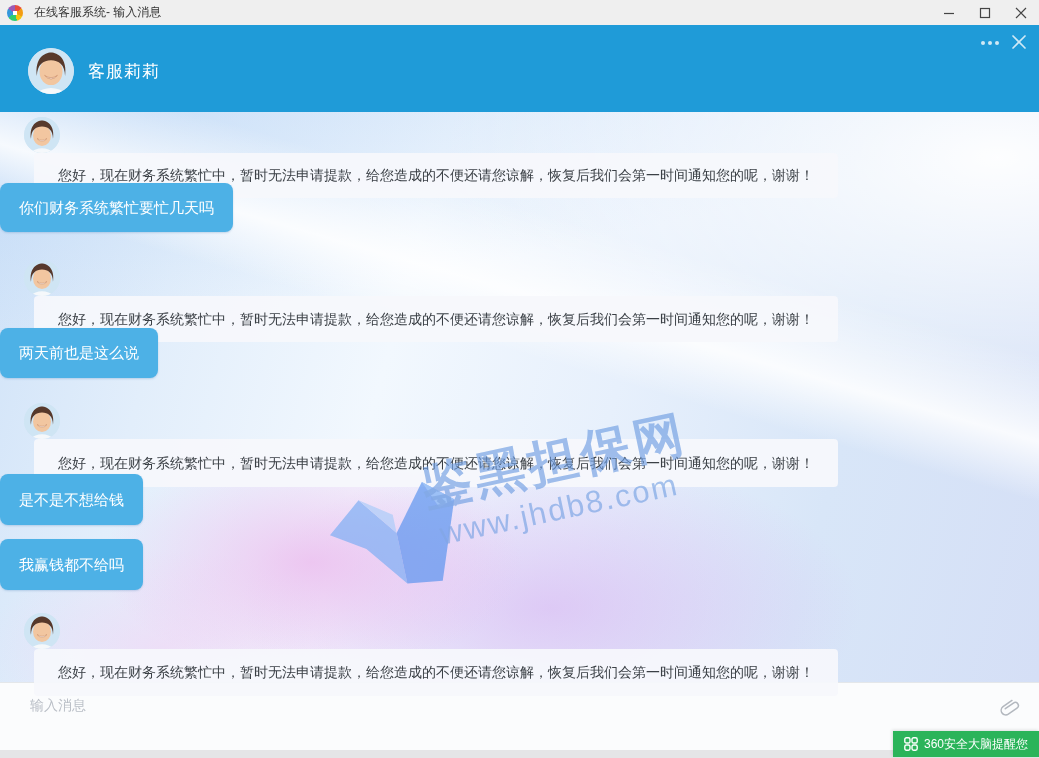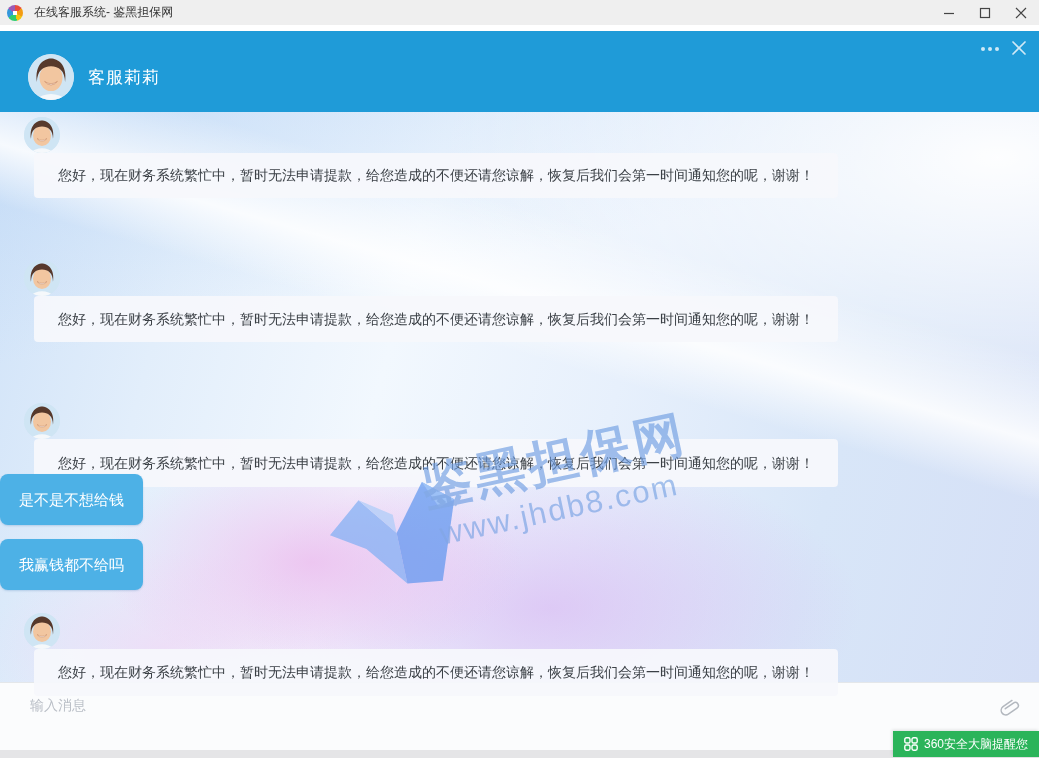--- a/index.html
+++ b/index.html
@@ -9,21 +9,21 @@
   
   .titlebar{position:absolute;left:0;top:0;width:100%;height:25px;background:#efefef;display:flex;align-items:center;}
   .pinwheel{width:16px;height:16px;border-radius:50%;margin-left:7px;
     background:radial-gradient(circle at center,#fff 0 2.2px,rgba(255,255,255,0) 2.3px),
     conic-gradient(#e84c3d 0 55deg,#f39c12 55deg 115deg,#f1c40f 115deg 165deg,#2ecc71 165deg 235deg,#3498db 235deg 300deg,#9b59b6 300deg 360deg);}
   .win-title{margin-left:11px;font-size:12px;color:#333;}
   .wincontrols{position:absolute;right:0;top:0;height:25px;display:flex;}
   .wbtn{width:36px;height:25px;display:flex;align-items:center;justify-content:center;cursor:pointer;}
 
   
-  .header{position:absolute;left:0;top:31px;width:100%;height:111px;background:#1F9BD8;}
+  .header{position:absolute;left:0;top:25px;width:100%;height:111px;background:#1F9BD8;}
   .h-avatar{position:absolute;left:28px;top:23px;width:46px;height:46px;border-radius:50%;overflow:hidden;background:#cfe5f4;}
   .h-avatar svg{display:block;width:46px;height:46px;}
   .h-name{position:absolute;left:88px;top:35px;font-size:17px;color:#fff;letter-spacing:1px;}
   .h-more{position:absolute;right:36px;top:6px;width:26px;height:24px;display:flex;align-items:center;justify-content:center;gap:3px;cursor:pointer;}
   .h-more i{width:4px;height:4px;border-radius:50%;background:#cfe9f6;display:block;}
   .h-close{position:absolute;right:7px;top:4px;width:26px;height:26px;display:flex;align-items:center;justify-content:center;cursor:pointer;}
 
   
   .chat{position:absolute;left:0;top:112px;width:100%;height:570px;
     background:
@@ -65,21 +65,21 @@
     display:flex;align-items:center;padding-left:11px;cursor:pointer;box-shadow:-1px -1px 3px rgba(0,0,0,0.12);}
   .notice .n-label{color:#fff;font-size:12px;margin-left:6px;white-space:nowrap;}
 </style>
 </head>
 <body>
 
 <div class="app">
 
   <div class="titlebar">
     <span class="pinwheel"></span>
-    <span class="win-title">在线客服系统- 鉴黑担保网</span>
+    <span class="win-title">在线客服系统- 输入消息</span>
     <div class="wincontrols">
       <div class="wbtn">
         <svg width="12" height="12" viewBox="0 0 12 12">
             <line x1="1" y1="6.5" x2="11" y2="6.5" stroke="#444" stroke-width="1.2"></line>
           </svg>
       </div>
       <div class="wbtn">
         <svg width="12" height="12" viewBox="0 0 12 12">
             <rect x="1.5" y="1.5" width="9" height="9" fill="none" stroke="#444" stroke-width="1.2"></rect>
           </svg>
@@ -124,33 +124,39 @@
         <circle cx="18" cy="18" r="18" fill="#cfe5f4"></circle>
         <ellipse cx="18" cy="18.5" rx="9" ry="10.5" fill="#f2c6a0"></ellipse>
         <path d="M7,22 C5,8 13,3.5 18,3.5 C23,3.5 31,8 29,22 C29,13 24,9.5 18,9.5 C12,9.5 7,13 7,22 Z" fill="#57392b"></path>
         <path d="M13,21.5 Q18,27 23,21.5 Q18,25 13,21.5 Z" fill="#fff" stroke="#c98a64" stroke-width="0.5"></path>
         <path d="M5,36 Q18,26.5 31,36 Z" fill="#f5f8fb"></path>
       </g>
     </svg>
   </div>
           <div class="bubble" style="height: 45px; line-height: 45px;">您好，现在财务系统繁忙中，暂时无法申请提款，给您造成的不便还请您谅解，恢复后我们会第一时间通知您的呢，谢谢！</div>
         </div>
+        <div class="row usr" style="top: 71px;">
+          <div class="bubble" style="height: 49px; line-height: 49px;">你们财务系统繁忙要忙几天吗</div>
+        </div>
         <div class="row svc" style="top: 146px;">
           <div class="m-avatar">
     <svg viewBox="0 0 36 36">
       <g>
         <circle cx="18" cy="18" r="18" fill="#cfe5f4"></circle>
         <ellipse cx="18" cy="18.5" rx="9" ry="10.5" fill="#f2c6a0"></ellipse>
         <path d="M7,22 C5,8 13,3.5 18,3.5 C23,3.5 31,8 29,22 C29,13 24,9.5 18,9.5 C12,9.5 7,13 7,22 Z" fill="#57392b"></path>
         <path d="M13,21.5 Q18,27 23,21.5 Q18,25 13,21.5 Z" fill="#fff" stroke="#c98a64" stroke-width="0.5"></path>
         <path d="M5,36 Q18,26.5 31,36 Z" fill="#f5f8fb"></path>
       </g>
     </svg>
   </div>
           <div class="bubble" style="height: 46px; line-height: 46px;">您好，现在财务系统繁忙中，暂时无法申请提款，给您造成的不便还请您谅解，恢复后我们会第一时间通知您的呢，谢谢！</div>
+        </div>
+        <div class="row usr" style="top: 216px;">
+          <div class="bubble" style="height: 50px; line-height: 50px;">两天前也是这么说</div>
         </div>
         <div class="row svc" style="top: 289px;">
           <div class="m-avatar">
     <svg viewBox="0 0 36 36">
       <g>
         <circle cx="18" cy="18" r="18" fill="#cfe5f4"></circle>
         <ellipse cx="18" cy="18.5" rx="9" ry="10.5" fill="#f2c6a0"></ellipse>
         <path d="M7,22 C5,8 13,3.5 18,3.5 C23,3.5 31,8 29,22 C29,13 24,9.5 18,9.5 C12,9.5 7,13 7,22 Z" fill="#57392b"></path>
         <path d="M13,21.5 Q18,27 23,21.5 Q18,25 13,21.5 Z" fill="#fff" stroke="#c98a64" stroke-width="0.5"></path>
         <path d="M5,36 Q18,26.5 31,36 Z" fill="#f5f8fb"></path>

